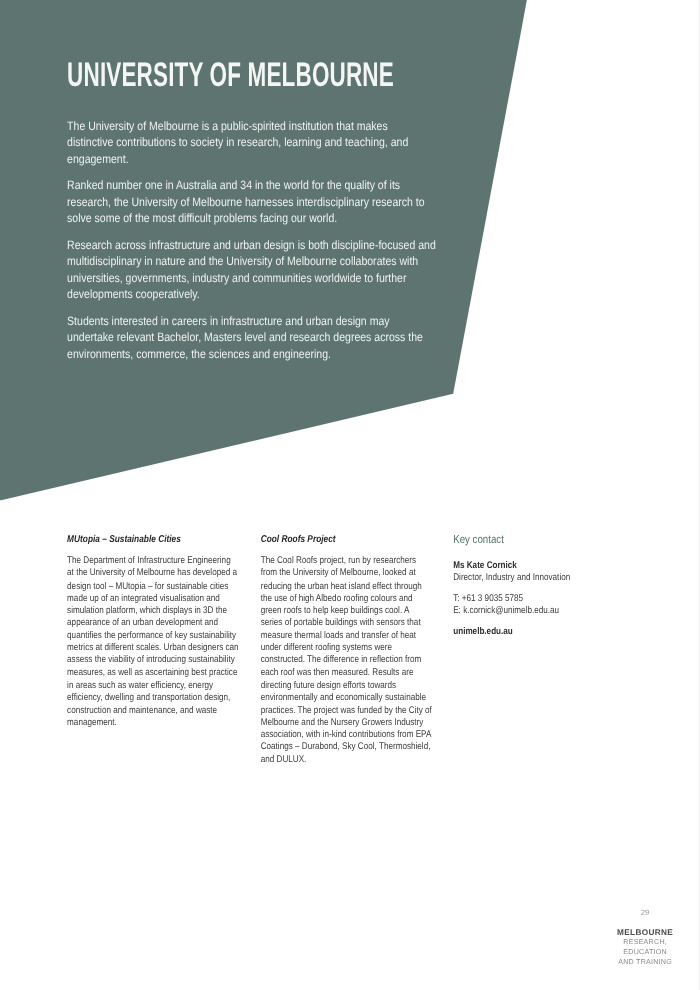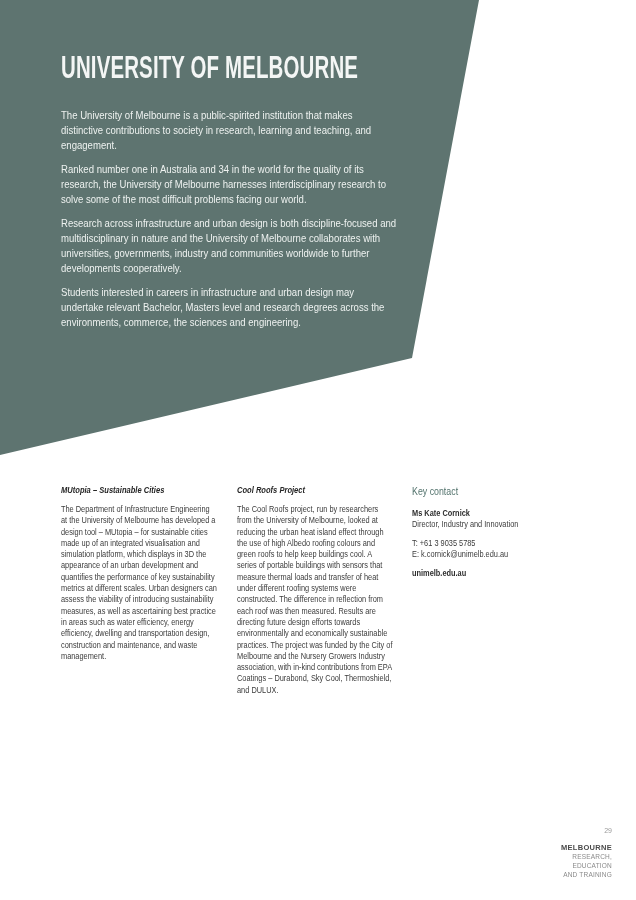--- a/index.html
+++ b/index.html
@@ -86,21 +86,21 @@
   }
   .contact-role  { margin: 0;        font-size: 8.8px; line-height: 10.5px; }
   .contact-phone { margin: 9px 0 0 0; font-size: 8.8px; line-height: 10.5px; }
   .contact-email { margin: 0;        font-size: 8.8px; line-height: 10.5px; }
   .contact-web   { margin: 9px 0 0 0; font-size: 8.8px; line-height: 10.5px;
                    font-weight: bold; color: #2e2e2e; }
   
   .footer {
     position: absolute;
     right: 24px; top: 826px;
-    text-align: right;
+    text-align: center;
   }
   .page-number {
     font-size: 7px; line-height: 9px;
     color: #9a9a9a;
   }
   .brand { margin-top: 8px; }
   .brand-main {
     font-size: 7.5px; line-height: 9px;
     font-weight: bold; color: #4a4a4a;
     letter-spacing: 0.3px;

